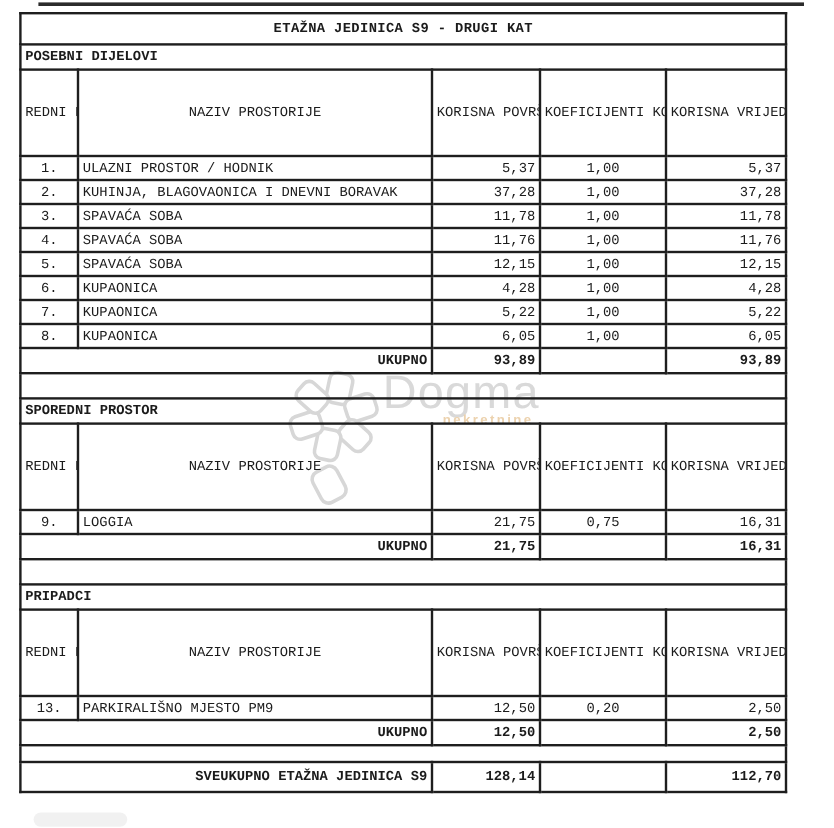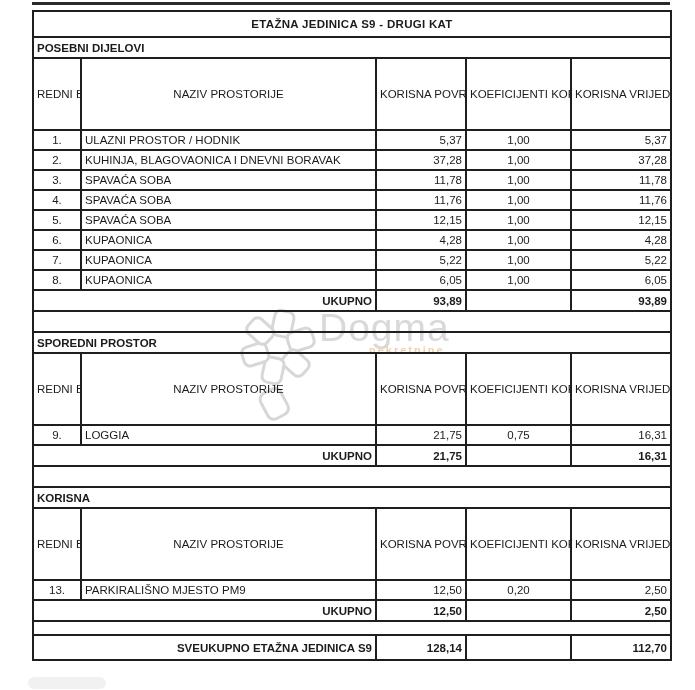--- a/index.html
+++ b/index.html
@@ -29,23 +29,23 @@
   .wm-text{
     position:absolute;left:86px;top:0px;
     font-size:39px;font-weight:400;color:#d9d9d9;letter-spacing:1px;
   }
   .wm-sub{
     position:absolute;left:136px;top:38px;
     font-size:11px;font-weight:bold;color:#ecd2ae;letter-spacing:2px;
   }
   
   table.sheet{
-    position:absolute;left:32px;top:10px;width:638px;
+    position:absolute;left:16px;top:10px;width:638px;
     border-collapse:collapse;table-layout:fixed;
-    z-index:1;background:transparent;
+    z-index:1;background:transparent;font-family:Liberation Mono, monospace;
   }
   table.sheet td{
     border:2px solid var(--border);
     font-size:11.5px;color:var(--ink);
     padding:1px 3px;background:transparent;
     overflow:hidden;white-space:nowrap;
   }
   .title-row td{
     background:var(--green);
     font-weight:bold;font-size:13.5px;letter-spacing:.3px;
@@ -230,21 +230,21 @@
       <td colspan="2" class="c-right">UKUPNO</td>
       <td class="c-right">21,75</td>
       <td></td>
       <td class="c-right">16,31</td>
     </tr>
     <tr class="spacer-row">
           <td colspan="5"></td>
         </tr>
 
     <tr class="section-row">
-      <td colspan="5">KORISNA</td>
+      <td colspan="5">PRIPADCI</td>
     </tr>
     <tr class="hdr-row">
       <td>REDNI
 BROJ</td>
       <td>NAZIV PROSTORIJE</td>
       <td>KORISNA
 POVRŠINA
 / m² /</td>
       <td>KOEFICIJENTI
 KORISNE

